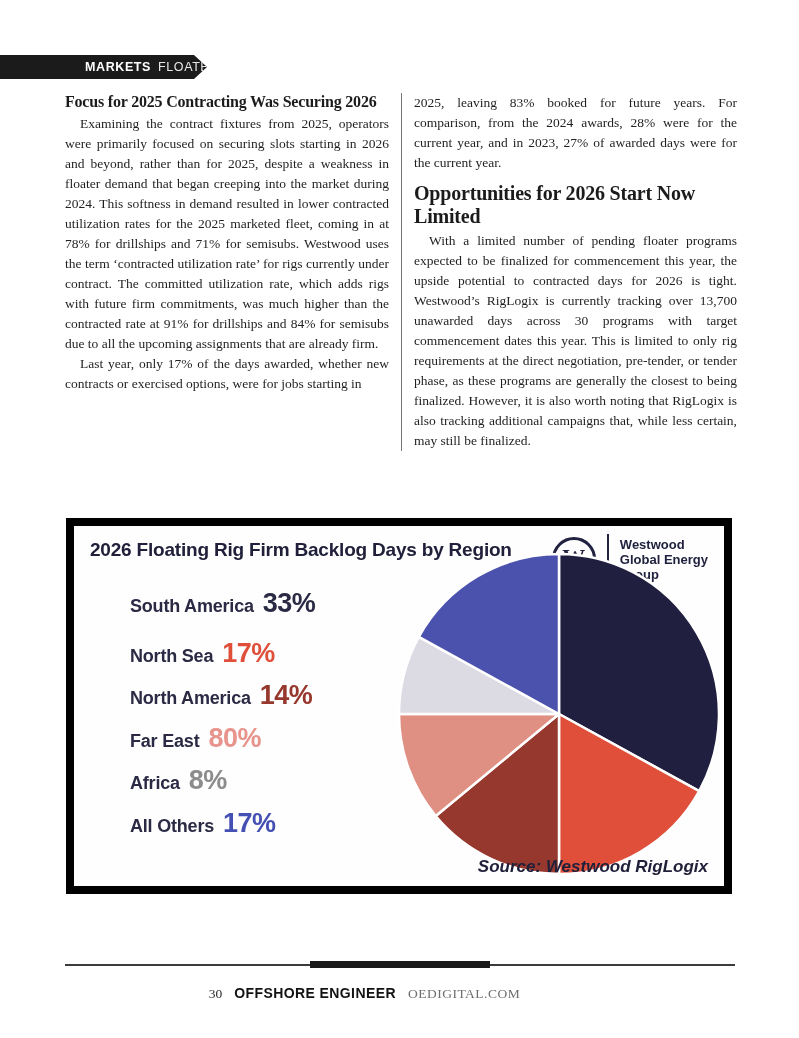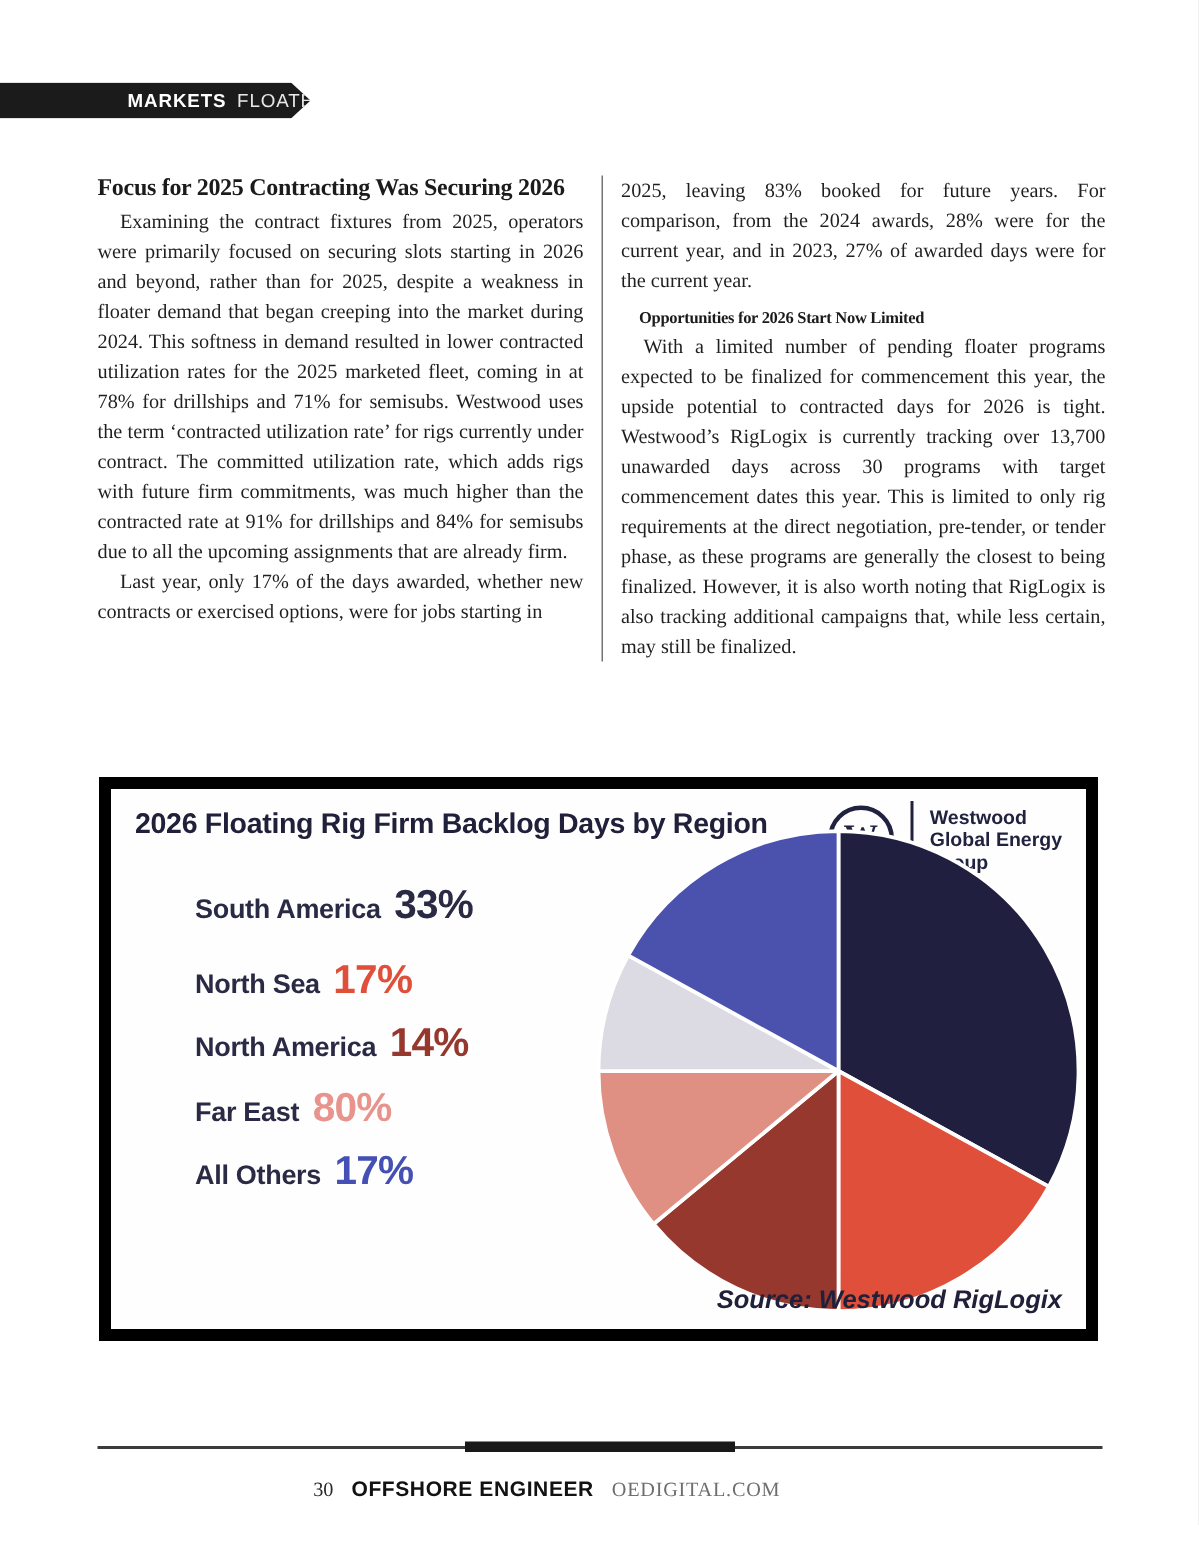--- a/index.html
+++ b/index.html
@@ -18,29 +18,29 @@
   .section-tab .primary {
     font-family:"Liberation Sans", sans-serif; font-weight:bold; font-size:12.5px;
     color:#ffffff; letter-spacing:.6px;padding-left:22px;
   }
   .section-tab .secondary {
     font-family:"Liberation Sans", sans-serif; font-weight:normal; font-size:12.5px;
     color:#e9e9e9; letter-spacing:.6px;text-align:right;
   }
 
   
-  .article { position:absolute; left:65px; top:117px; width:672px; display:flex; }
+  .article { position:absolute; left:65px; top:93px; width:672px; display:flex; }
   .col { width:336px; }
   .col-left  { padding-right:12px; }
   .col-right { padding-left:12px; border-left:1px solid #737373; }
   .article h2 {
     font-size:16px; font-weight:bold; color:#1b1b1b; letter-spacing:-0.2px;
     white-space:nowrap; margin-bottom:3px;
   }
-  .col-right h2 { margin-top:9px; white-space:normal; font-size:11px;margin-left:12px; }
+  .col-right h2 { margin-top:9px; white-space:normal; font-size:20px; }
   .article p {
     font-size:13.5px; line-height:20px; text-align:justify; color:#1f1f1f;
   }
   .article p.indent { text-indent:15px; }
 
   
   .chart-box {
     position:absolute; left:66px; top:518px; width:666px; height:376px;
     border:8px solid #000000; background:#fefefe;
   }
@@ -139,20 +139,24 @@
         </div>
         <div class="legend-item">
           <span class="legend-label" style="color: rgb(43, 42, 69);">North America</span>
           <span class="legend-value" style="color: rgb(151, 56, 46);">14%</span>
         </div>
         <div class="legend-item">
           <span class="legend-label" style="color: rgb(43, 42, 69);">Far East</span>
           <span class="legend-value" style="color: rgb(232, 147, 139);">80%</span>
         </div>
         <div class="legend-item">
+          <span class="legend-label" style="color: rgb(43, 42, 69);">Africa</span>
+          <span class="legend-value" style="color: rgb(140, 140, 140);">8%</span>
+        </div>
+        <div class="legend-item">
           <span class="legend-label" style="color: rgb(43, 42, 69);">All Others</span>
           <span class="legend-value" style="color: rgb(68, 80, 180);">17%</span>
         </div>
       </div>
 
     <div class="pie-wrap">
       <svg id="pie-svg" width="330" height="330" viewBox="0 0 330 330">
           <path d="M 165 165 L 165.00 5.00 A 160 160 0 0 1 305.21 242.08 Z" fill="#211f3f" stroke="#ffffff" stroke-width="2.5" stroke-linejoin="round"></path>
           <path d="M 165 165 L 305.21 242.08 A 160 160 0 0 1 165.00 325.00 Z" fill="#df4f3a" stroke="#ffffff" stroke-width="2.5" stroke-linejoin="round"></path>
           <path d="M 165 165 L 165.00 325.00 A 160 160 0 0 1 41.72 266.99 Z" fill="#97382e" stroke="#ffffff" stroke-width="2.5" stroke-linejoin="round"></path>

